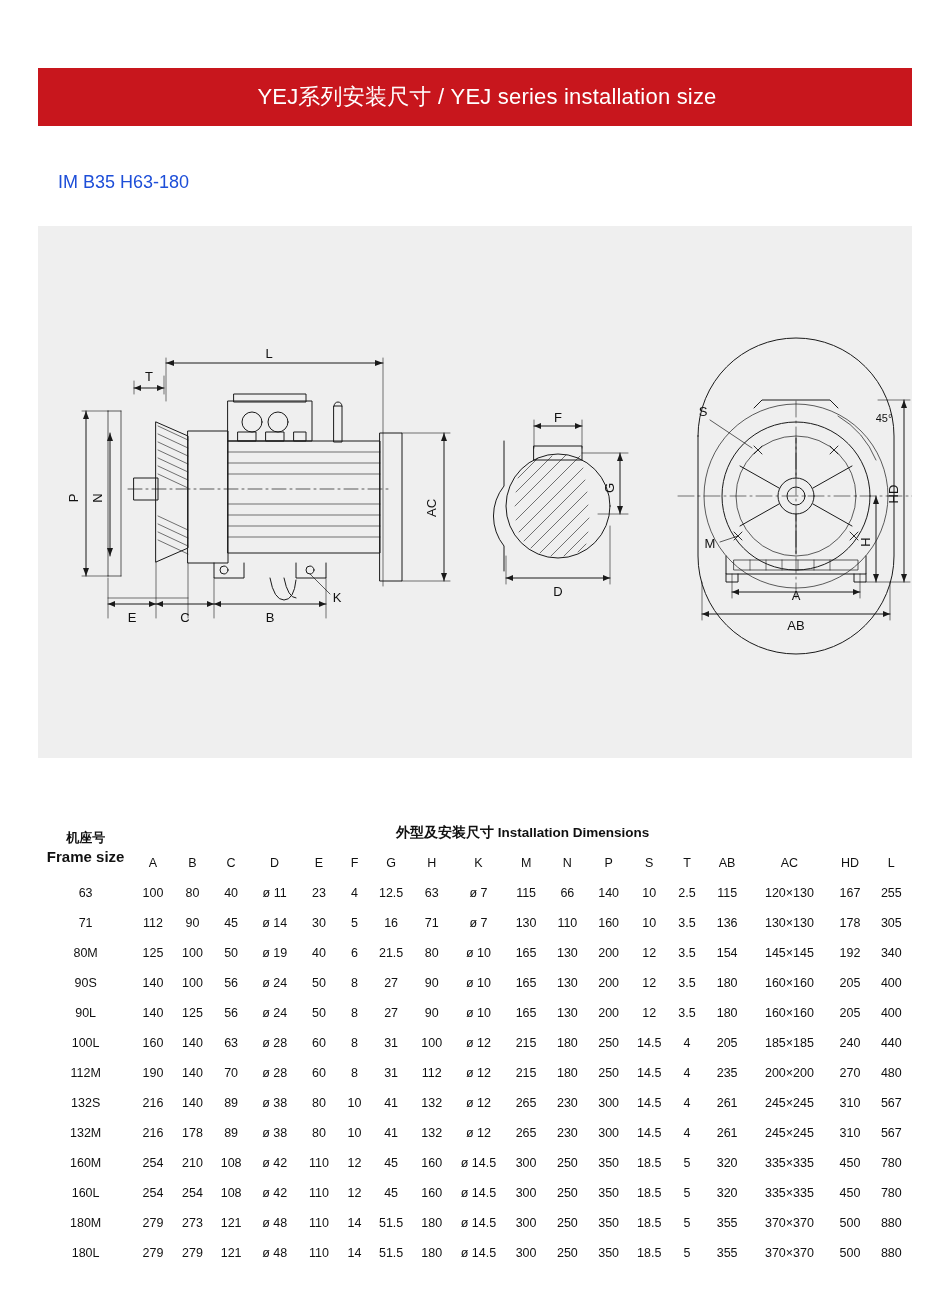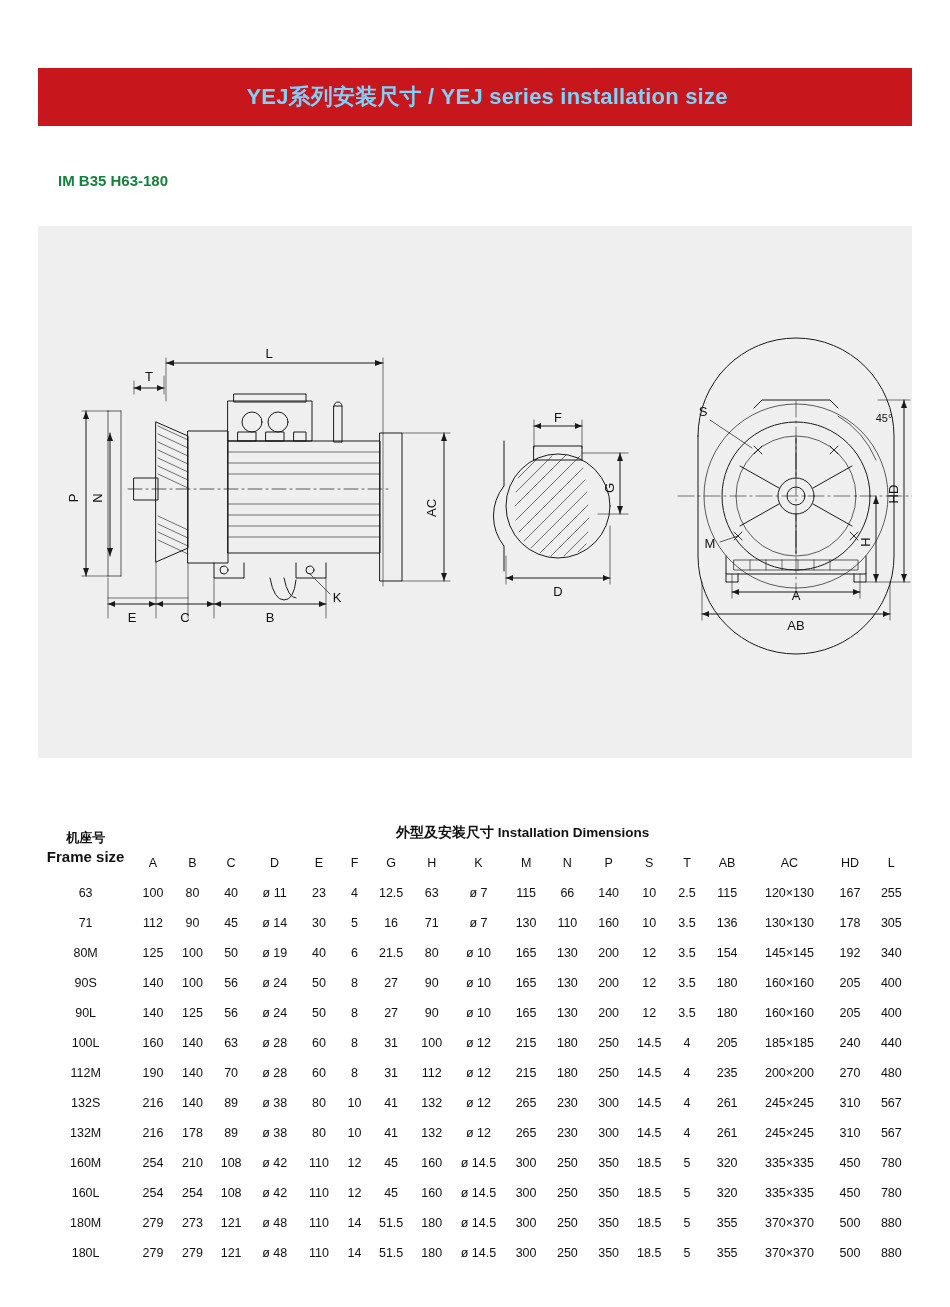--- a/index.html
+++ b/index.html
@@ -28,35 +28,35 @@
     left: 38px;
     top: 68px;
     width: 874px;
     height: 58px;
     background: #c8161d;
     display: flex;
     align-items: center;
     justify-content: center;
   }
   .banner-title {
-    color: #7dd3fc;
+    color: #ffffff;
     font-size: 22px;
-    font-weight: bold;
+    font-weight: normal;
     letter-spacing: 0.2px;
     margin-left: 24px;
   }
 
   
   .subtitle {
     position: absolute;
     left: 58px;
     top: 172px;
-    font-size: 15px;
-    font-weight: bold;
-    color: #15803d;
+    font-size: 18px;
+    font-weight: normal;
+    color: #1d4ed8;
   }
 
   
   .figure-box {
     position: absolute;
     left: 38px;
     top: 226px;
     width: 874px;
     height: 532px;
     background: #efefef;

